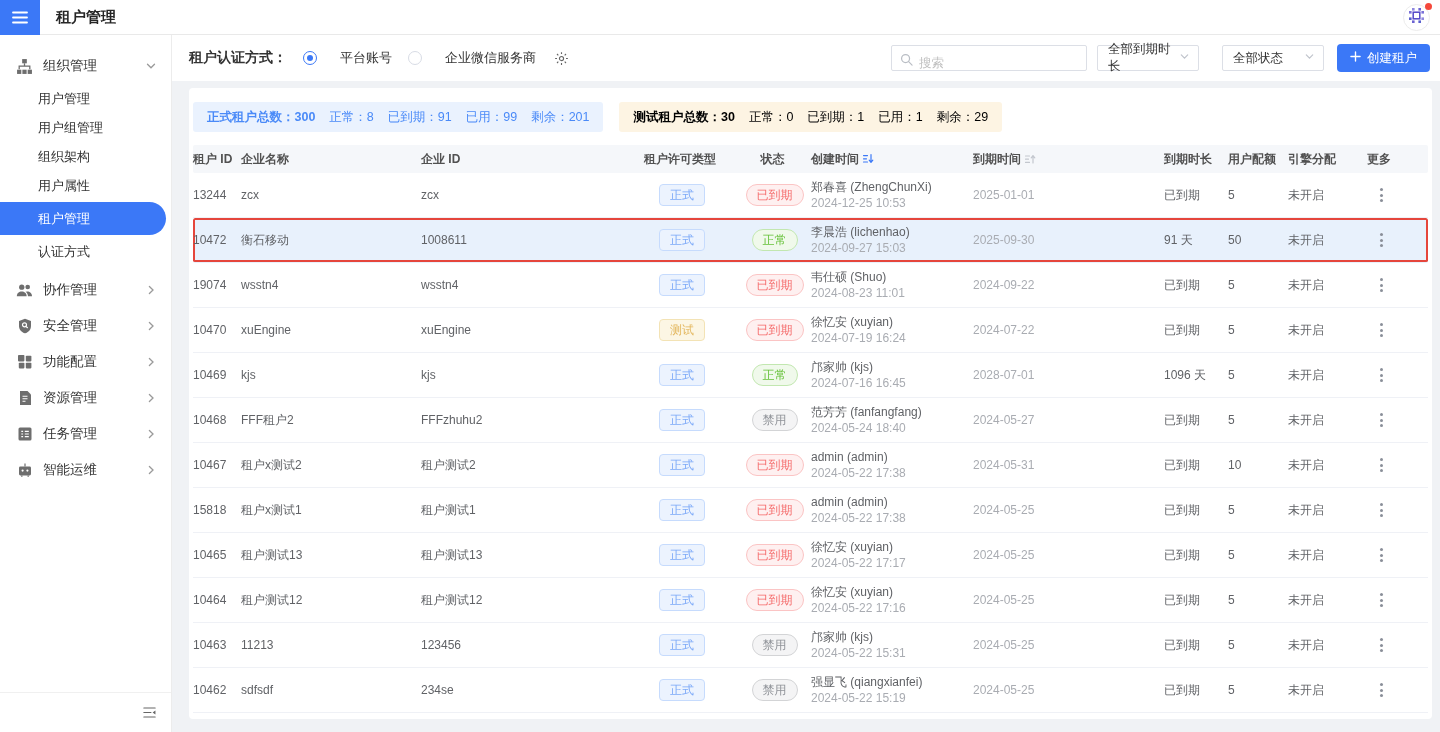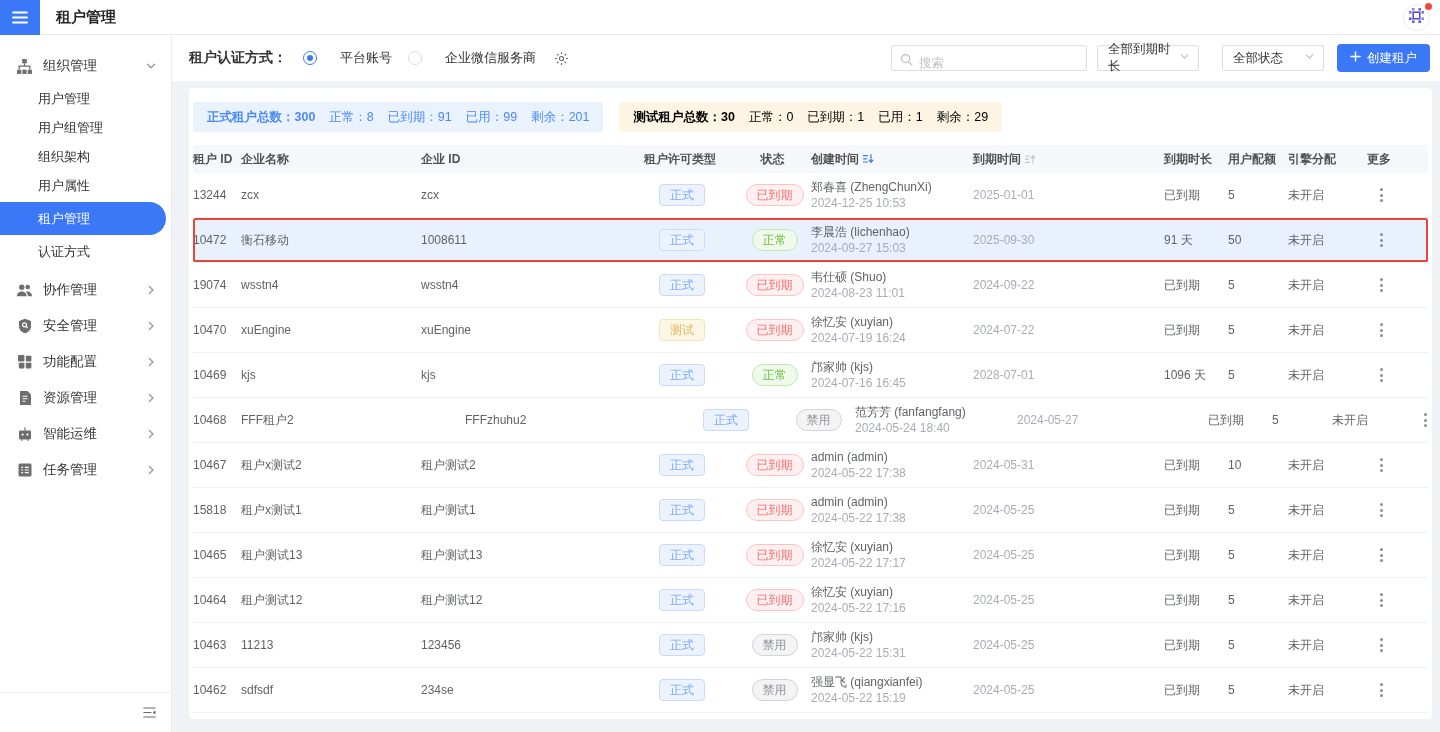--- a/index.html
+++ b/index.html
@@ -185,42 +185,42 @@
         <span>资源管理</span>
         <span class="chev" style="display: flex;">
           <svg width="12" height="12" viewBox="0 0 12 12">
             <path d="M4.4 2.5 8 6 4.4 9.5" stroke="#9a9a9a" stroke-width="1.3" fill="none" stroke-linecap="round"></path>
           </svg>
         </span>
       </div>
       <div class="side-group">
         <span class="gicon" style="display: flex;">
           <svg width="16" height="16" viewBox="0 0 16 16">
+            <rect x="1.5" y="1.5" width="13" height="13" rx="1.5" fill="#6e6e6e"></rect>
+            <path d="M4.3 5.4h1.8M4.3 8h1.8M4.3 10.6h1.8M7.8 5.4h4M7.8 8h4M7.8 10.6h4" stroke="#fff" stroke-width="1.1"></path>
+          </svg>
+        </span>
+        <span>任务管理</span>
+        <span class="chev" style="display: flex;">
+          <svg width="12" height="12" viewBox="0 0 12 12">
+            <path d="M4.4 2.5 8 6 4.4 9.5" stroke="#9a9a9a" stroke-width="1.3" fill="none" stroke-linecap="round"></path>
+          </svg>
+        </span>
+      </div>
+      <div class="side-group">
+        <span class="gicon" style="display: flex;">
+          <svg width="16" height="16" viewBox="0 0 16 16">
             <path d="M8 1.6v3" stroke="#6e6e6e" stroke-width="1.2"></path>
             <rect x="2" y="4.4" width="12" height="9" rx="1.4" fill="#6e6e6e"></rect>
             <circle cx="5.6" cy="8.6" r="1.1" fill="#fff"></circle>
             <circle cx="10.4" cy="8.6" r="1.1" fill="#fff"></circle>
             <path d="M4.8 13.4v1.4M11.2 13.4v1.4" stroke="#6e6e6e" stroke-width="1.4"></path>
           </svg>
         </span>
         <span>智能运维</span>
-        <span class="chev" style="display: flex;">
-          <svg width="12" height="12" viewBox="0 0 12 12">
-            <path d="M4.4 2.5 8 6 4.4 9.5" stroke="#9a9a9a" stroke-width="1.3" fill="none" stroke-linecap="round"></path>
-          </svg>
-        </span>
-      </div>
-      <div class="side-group">
-        <span class="gicon" style="display: flex;">
-          <svg width="16" height="16" viewBox="0 0 16 16">
-            <rect x="1.5" y="1.5" width="13" height="13" rx="1.5" fill="#6e6e6e"></rect>
-            <path d="M4.3 5.4h1.8M4.3 8h1.8M4.3 10.6h1.8M7.8 5.4h4M7.8 8h4M7.8 10.6h4" stroke="#fff" stroke-width="1.1"></path>
-          </svg>
-        </span>
-        <span>任务管理</span>
         <span class="chev" style="display: flex;">
           <svg width="12" height="12" viewBox="0 0 12 12">
             <path d="M4.4 2.5 8 6 4.4 9.5" stroke="#9a9a9a" stroke-width="1.3" fill="none" stroke-linecap="round"></path>
           </svg>
         </span>
       </div>
     </div>
   <div class="sidebar-footer">
     <span class="collapse-btn">
         <svg width="15" height="15" viewBox="0 0 16 16">
@@ -478,21 +478,21 @@
           <span class="kebab">
             <i></i>
             <i></i>
             <i></i>
           </span>
         </div>
       </div>
       <div class="trow">
         <div class="td" style="width: 48px; flex: 0 0 auto;">10468</div>
         <div class="td" style="width: 180px; flex: 0 0 auto;">FFF租户2</div>
-        <div class="td" style="width: 205px; flex: 0 0 auto; margin-left: 44px;">FFFzhuhu2</div>
+        <div class="td" style="width: 205px; flex: 0 0 auto;">FFFzhuhu2</div>
         <div class="td center" style="width: 112px; flex: 0 0 auto;">
           <span class="badge formal">正式</span>
         </div>
         <div class="td center" style="width: 73px; flex: 0 0 auto;">
           <span class="badge pill disabled">禁用</span>
         </div>
         <div class="td" style="width: 162px; flex: 0 0 auto;">
           <div class="two-line">
             <div>范芳芳 (fanfangfang)</div>
             <div class="sub">2024-05-24 18:40</div>

